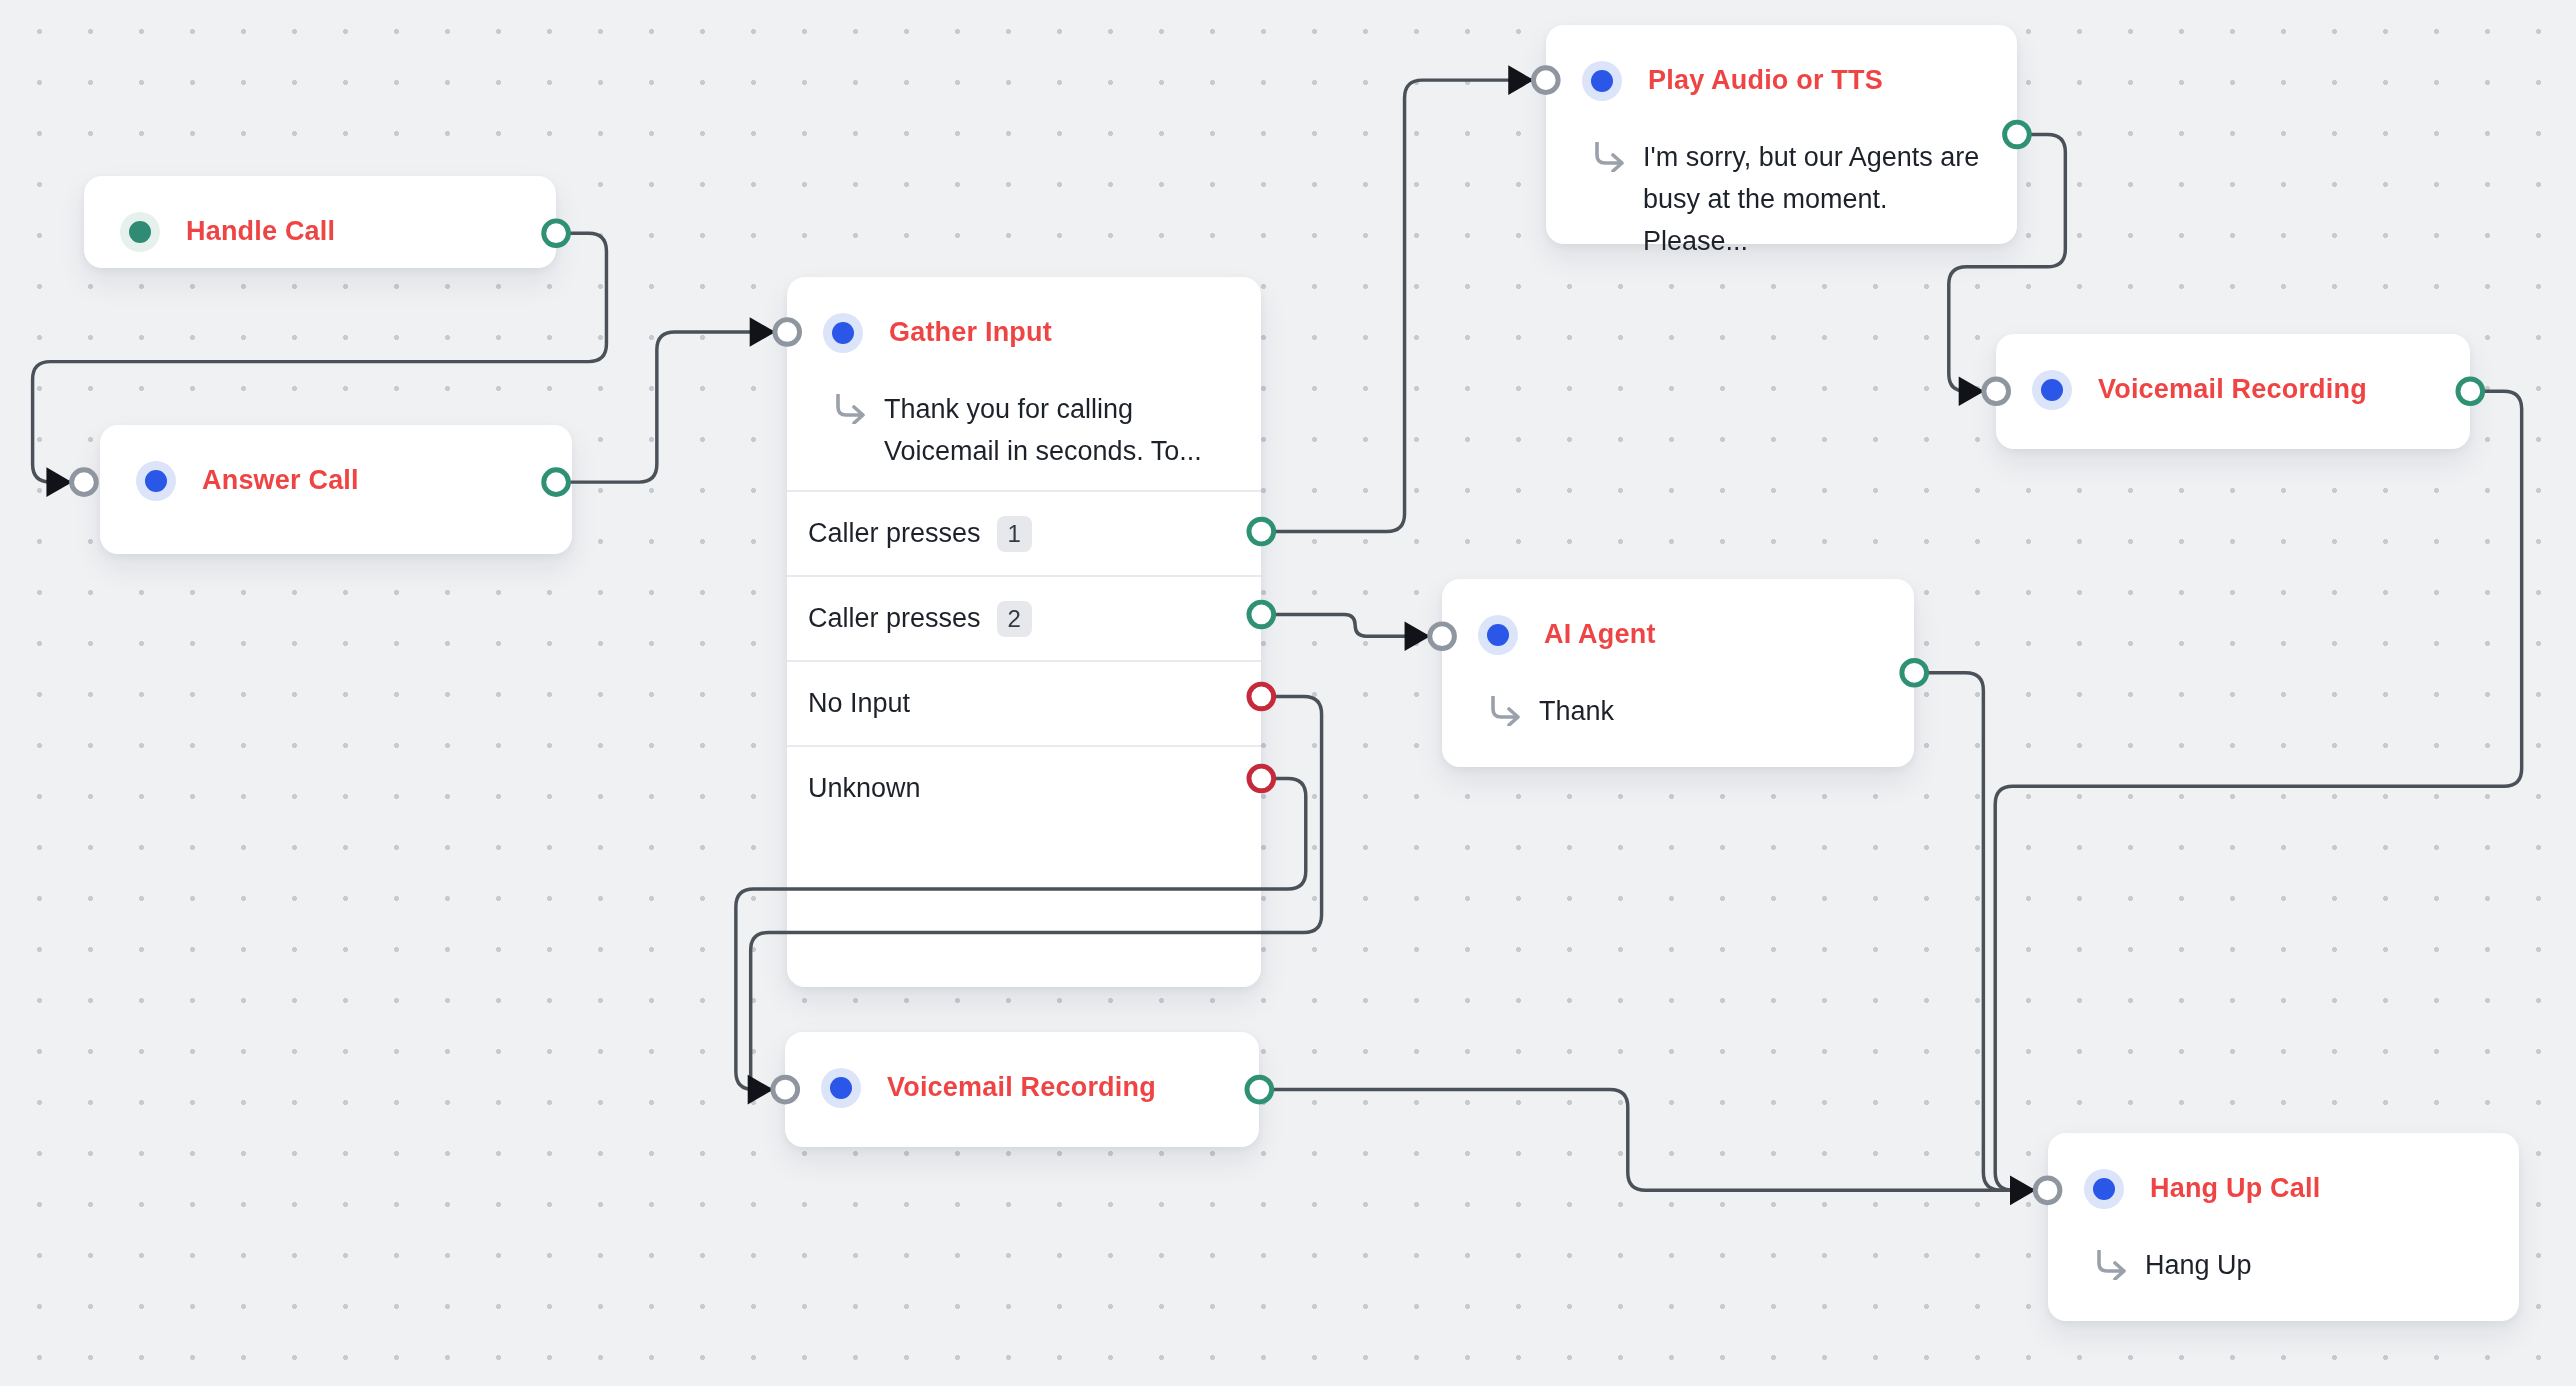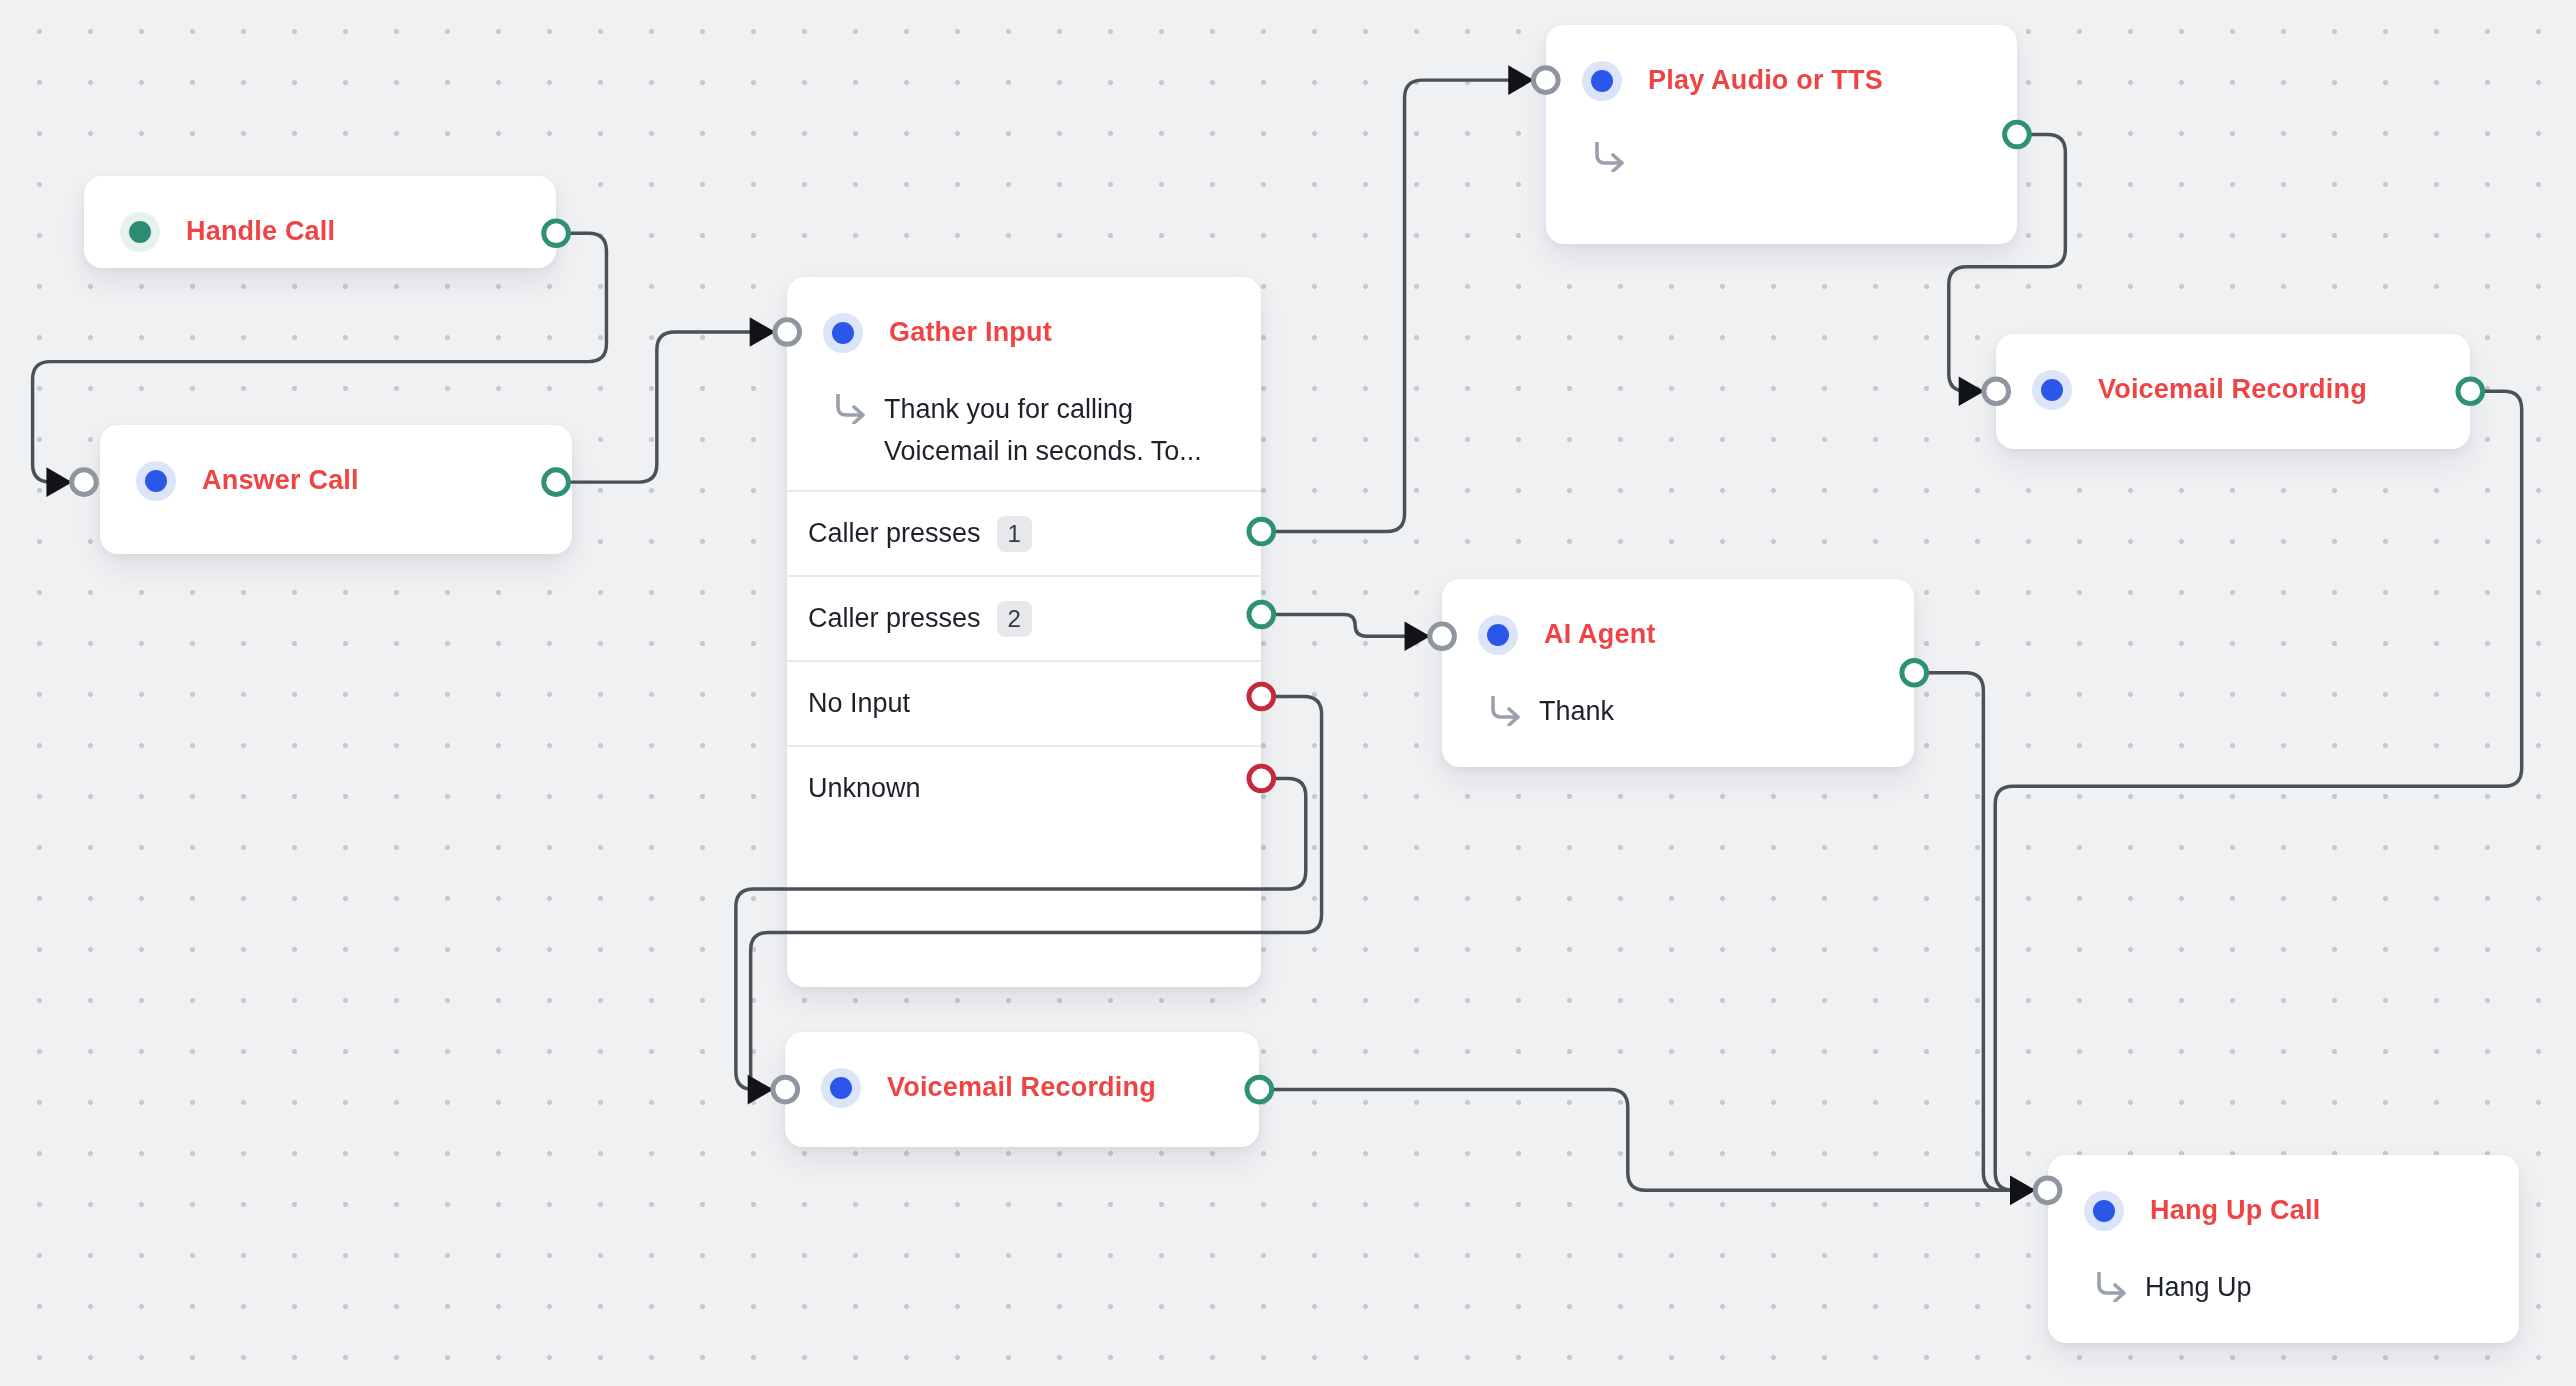--- a/index.html
+++ b/index.html
@@ -125,20 +125,21 @@
       <div class="node-header">
         <span class="icon-halo" style="background: rgb(220, 228, 249);">
           <span class="icon-dot" style="background: rgb(42, 87, 232);"></span>
         </span>
         <span class="node-title">Play Audio or TTS</span>
       </div>
       <div class="node-sub">
         <span class="sub-arrow"><svg width="34" height="30" viewBox="0 0 34 30">
             <path d="M4 1 V13 Q4 21 12 21 H27 M20 13 L29 21 L20 29" fill="none" stroke="#9aa1ab" stroke-width="3.6" stroke-linecap="round" stroke-linejoin="round"></path>
           </svg></span>
+        <span class="sub-text" style="max-width: 395px;">I'm sorry, but our Agents are busy at the moment. Please...</span>
       </div>
     </div>
     <div class="node" style="left: 1996px; top: 334px; width: 474px; height: 115px;">
       <div class="node-header">
         <span class="icon-halo" style="background: rgb(220, 228, 249);">
           <span class="icon-dot" style="background: rgb(42, 87, 232);"></span>
         </span>
         <span class="node-title">Voicemail Recording</span>
       </div>
     </div>
@@ -157,21 +158,21 @@
       </div>
     </div>
     <div class="node" style="left: 785px; top: 1032px; width: 474px; height: 115px;">
       <div class="node-header">
         <span class="icon-halo" style="background: rgb(220, 228, 249);">
           <span class="icon-dot" style="background: rgb(42, 87, 232);"></span>
         </span>
         <span class="node-title">Voicemail Recording</span>
       </div>
     </div>
-    <div class="node" style="left: 2048px; top: 1133px; width: 471px; height: 188px; margin-top: 22px;">
+    <div class="node" style="left: 2048px; top: 1133px; width: 471px; height: 188px;">
       <div class="node-header">
         <span class="icon-halo" style="background: rgb(220, 228, 249);">
           <span class="icon-dot" style="background: rgb(42, 87, 232);"></span>
         </span>
         <span class="node-title">Hang Up Call</span>
       </div>
       <div class="node-sub">
         <span class="sub-arrow"><svg width="34" height="30" viewBox="0 0 34 30">
             <path d="M4 1 V13 Q4 21 12 21 H27 M20 13 L29 21 L20 29" fill="none" stroke="#9aa1ab" stroke-width="3.6" stroke-linecap="round" stroke-linejoin="round"></path>
           </svg></span>

